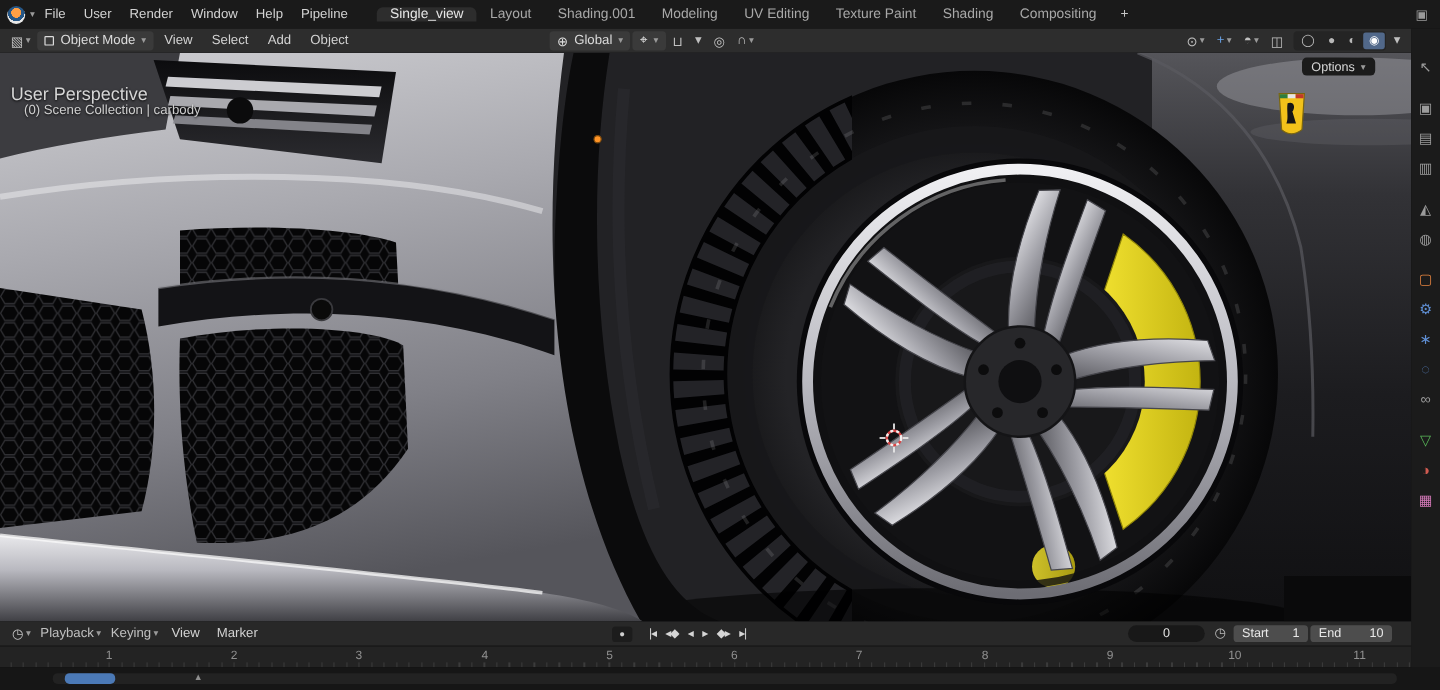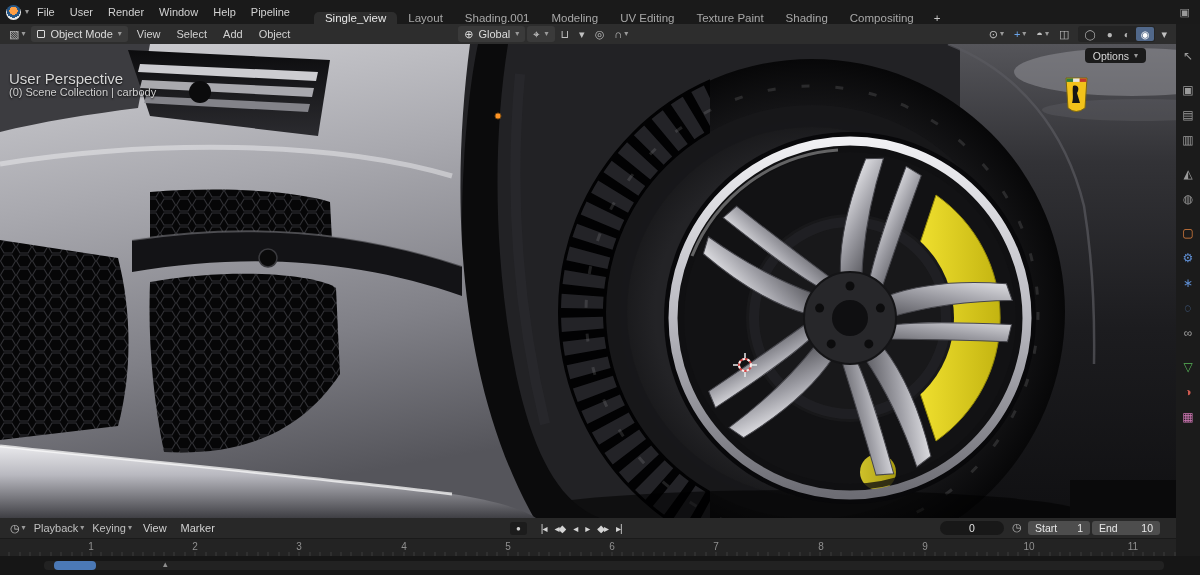--- a/index.html
+++ b/index.html
@@ -9,21 +9,21 @@
     background: #111; font-family: "Liberation Sans", sans-serif;
     font-size: 11px; color: #c8c8c8; user-select: none;
   }
   
   .topbar { position:absolute; top:0; left:0; width:1200px; height:24px;
     background:#1a1a1a; display:flex; align-items:center; padding-left:6px; gap:1px; }
   .logo { width:15px; height:15px; border-radius:50%; flex:0 0 auto;
     background: radial-gradient(circle at 50% 38%, #ff9f45 0 34%, #265787 35% 58%, #e8e8e8 59% 100%); margin-right:3px; }
   .chev { font-size:8px; color:#9a9a9a; line-height:1; }
   .menu { padding:3px 7px; color:#d2d2d2; font-size:11px; border-radius:3px; }
-  .tabs { display:flex; align-items:flex-end; height:24px; margin-left:16px; }
+  .tabs { display:flex; align-items:center; height:24px; margin-left:16px; }
   .tab { display:flex; align-items:center; padding:0 11px; color:#a8a8a8; font-size:11.5px; }
   .tab.active { background:#2d2d2d; color:#e6e6e6; border-radius:5px 5px 0 0; }
   .addtab { padding:0 9px; color:#c8c8c8; }
   .tb-right-icon { margin-left:auto; margin-right:10px; color:#9a9a9a; font-size:11px; }
   
   .header2 { position:absolute; top:24px; left:0; width:1176px; height:20px;
     background:#2d2d2d; display:flex; align-items:center; padding:0 5px; gap:2px; font-size:11px; }
   .chip { display:flex; align-items:center; gap:5px; background:#3a3a3a; border-radius:3px;
     padding:0 6px; height:16px; color:#dcdcdc; flex:0 0 auto; }
   .sq { width:8px; height:8px; border:1.5px solid #ddd; border-radius:1px; display:inline-block; }
@@ -32,21 +32,21 @@
   .hicon { color:#c0c0c0; padding:0 4px; font-size:11px; }
   .hpair { display:flex; align-items:center; gap:2px; padding:0 4px; color:#c0c0c0; }
   .blue { color:#6aa3e8; }
   .shadegrp { display:flex; background:#242424; border-radius:3px; height:16px; align-items:center; padding:0 1px; gap:1px; margin-left:3px; }
   .shadebtn { padding:0 5px; height:14px; display:flex; align-items:center; color:#b8b8b8; font-size:10px; border-radius:2px; }
   .shadebtn.active { background:#51688a; color:#fff; }
   
   .viewport { position:absolute; top:44px; left:0; width:1176px; height:474px; background:#1d1d1f; overflow:hidden; }
   .viewport svg { display:block; }
   .vp-l1 { position:absolute; left:9px; top:26px; color:#d6d6d6; font-size:15px; text-shadow:0 1px 2px rgba(0,0,0,.9); }
-  .vp-l2 { position:absolute; left:9px; top:42px; color:#cfcfcf; font-size:11px; text-shadow:0 1px 2px rgba(0,0,0,.9); }
+  .vp-l2 { position:absolute; left:20px; top:42px; color:#cfcfcf; font-size:11px; text-shadow:0 1px 2px rgba(0,0,0,.9); }
   .options { position:absolute; top:4px; right:30px; height:15px; background:#1b1b1b; border-radius:4px;
     display:flex; align-items:center; gap:5px; padding:0 8px; color:#d8d8d8; font-size:10.5px; }
   
   .pcol { position:absolute; top:24px; right:0; width:24px; bottom:0; background:#1b1b1b;
     display:flex; flex-direction:column; align-items:center; padding-top:26px; gap:13px; }
   .picon { font-size:12px; line-height:1; }
   .pgap { margin-top:9px; }
   
   .tlbar { position:absolute; top:518px; left:0; width:1176px; height:20px; background:#282828;
     display:flex; align-items:center; padding:0 6px; font-size:11px; }

